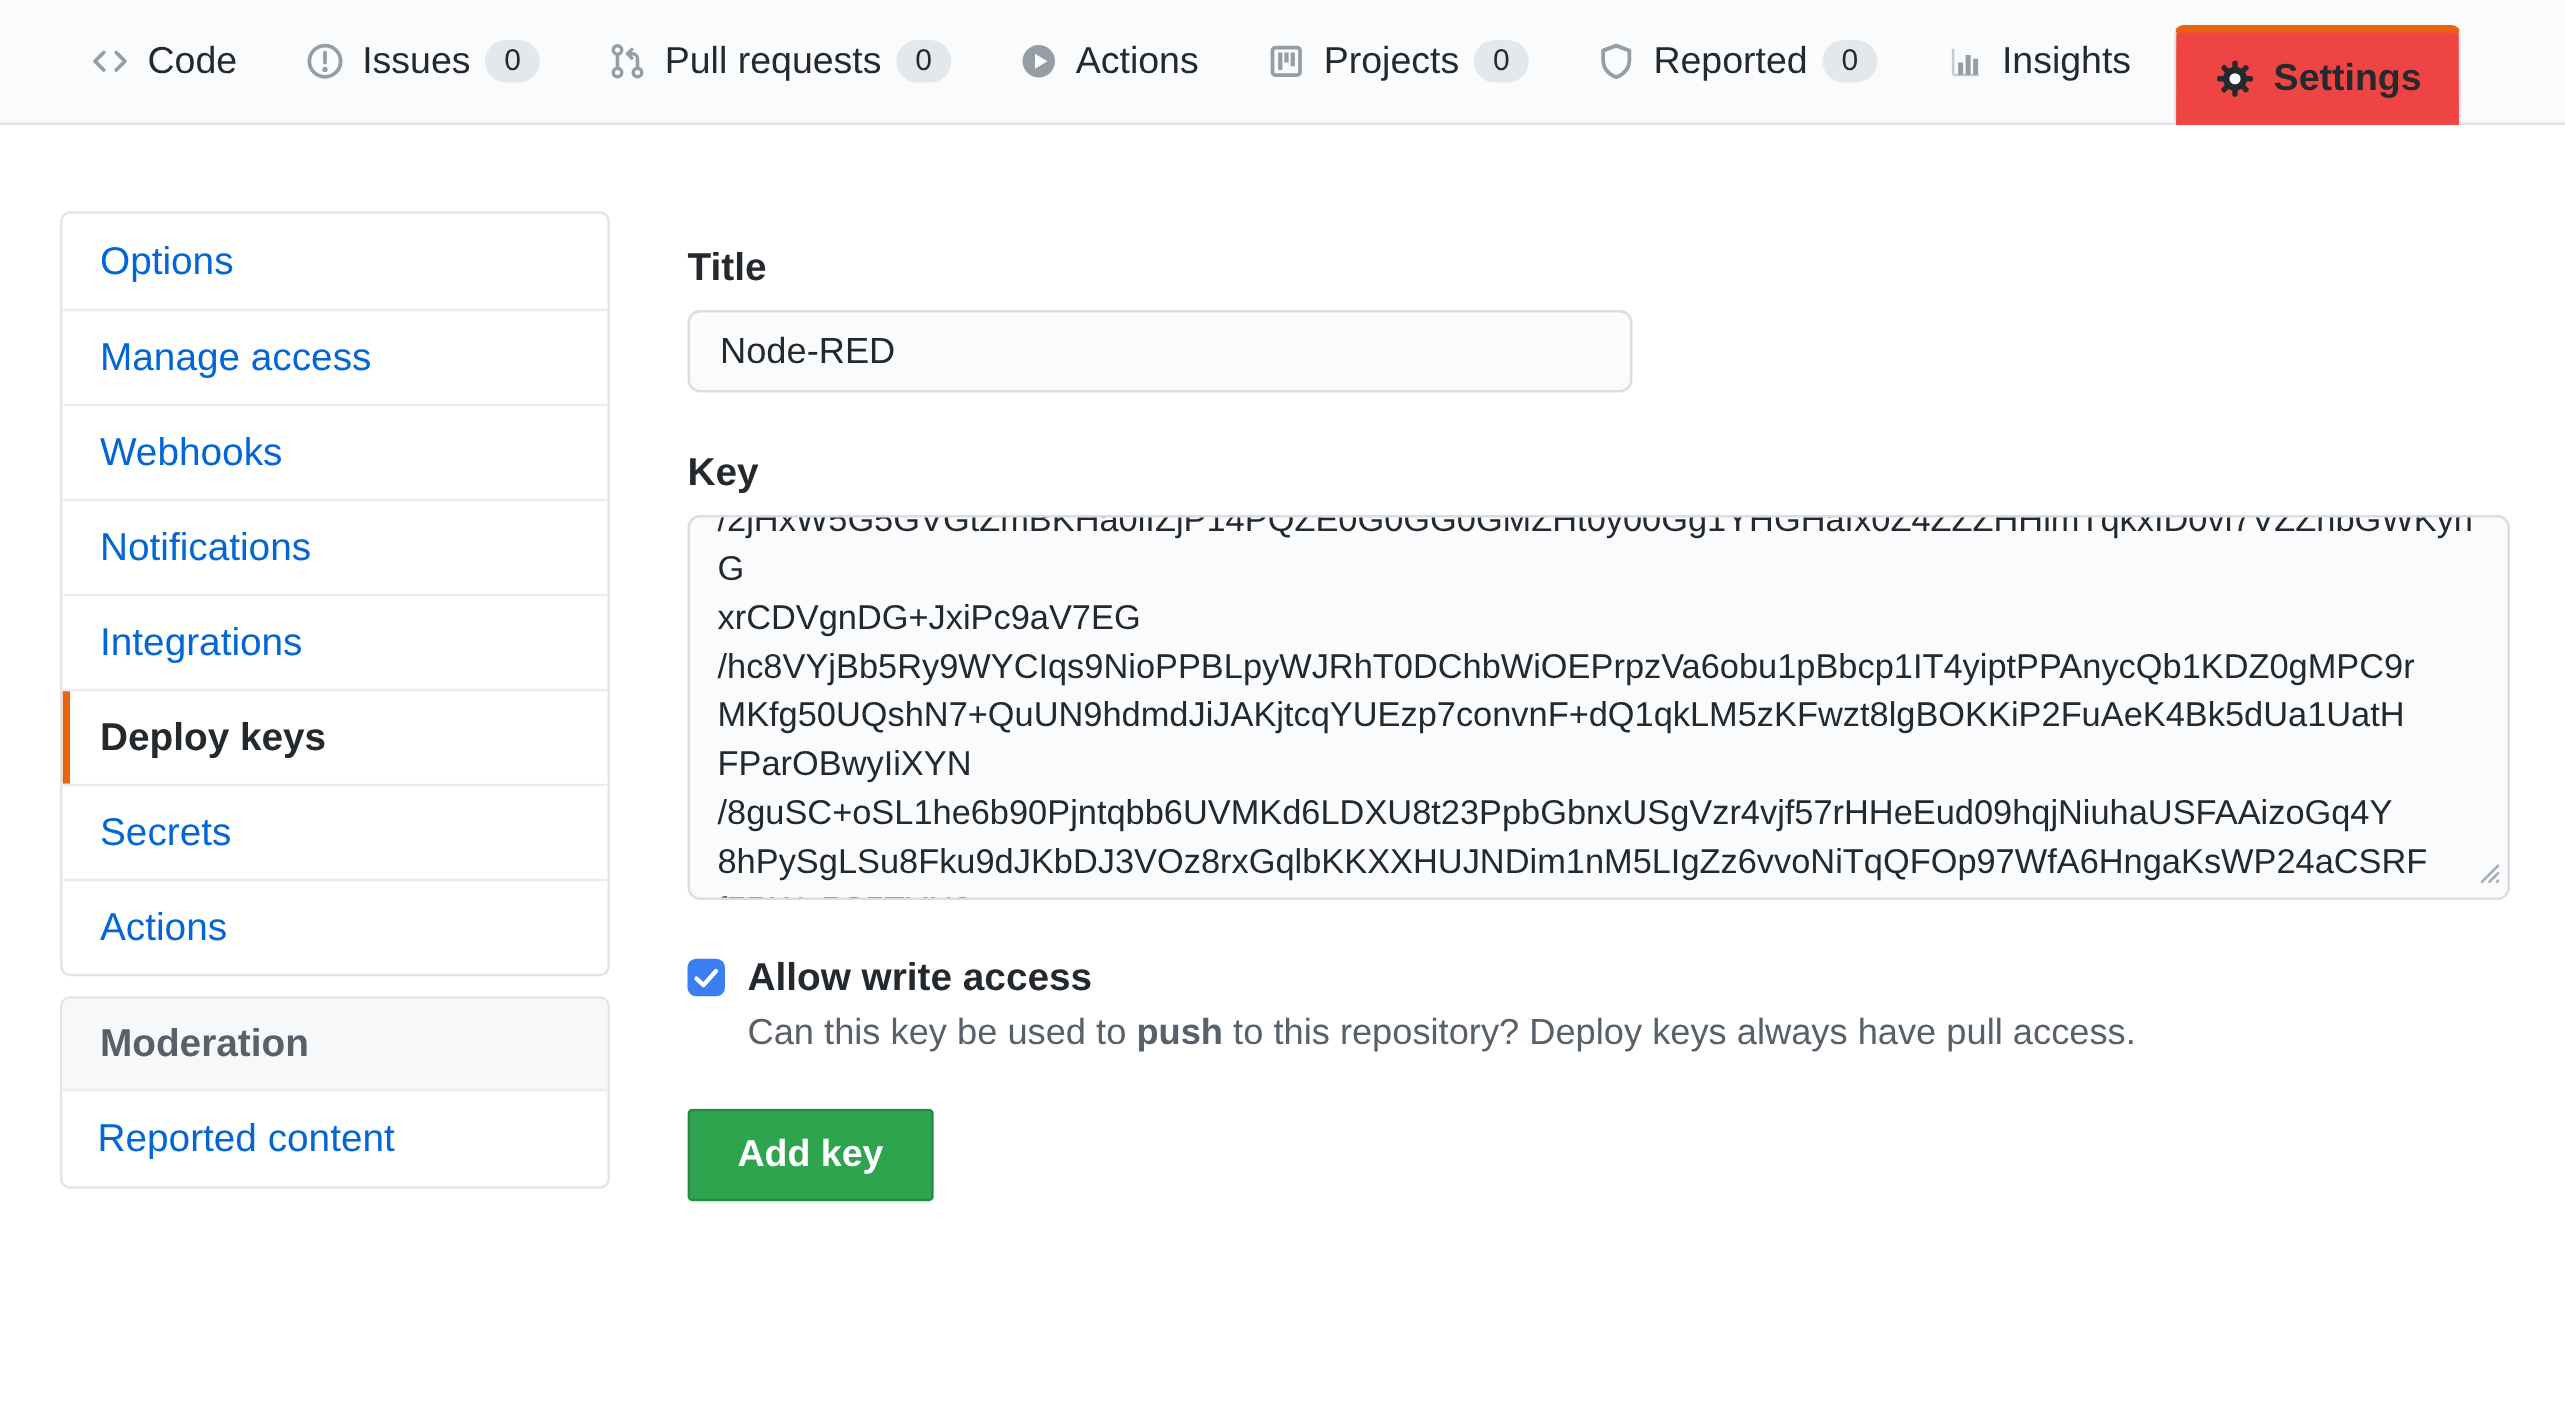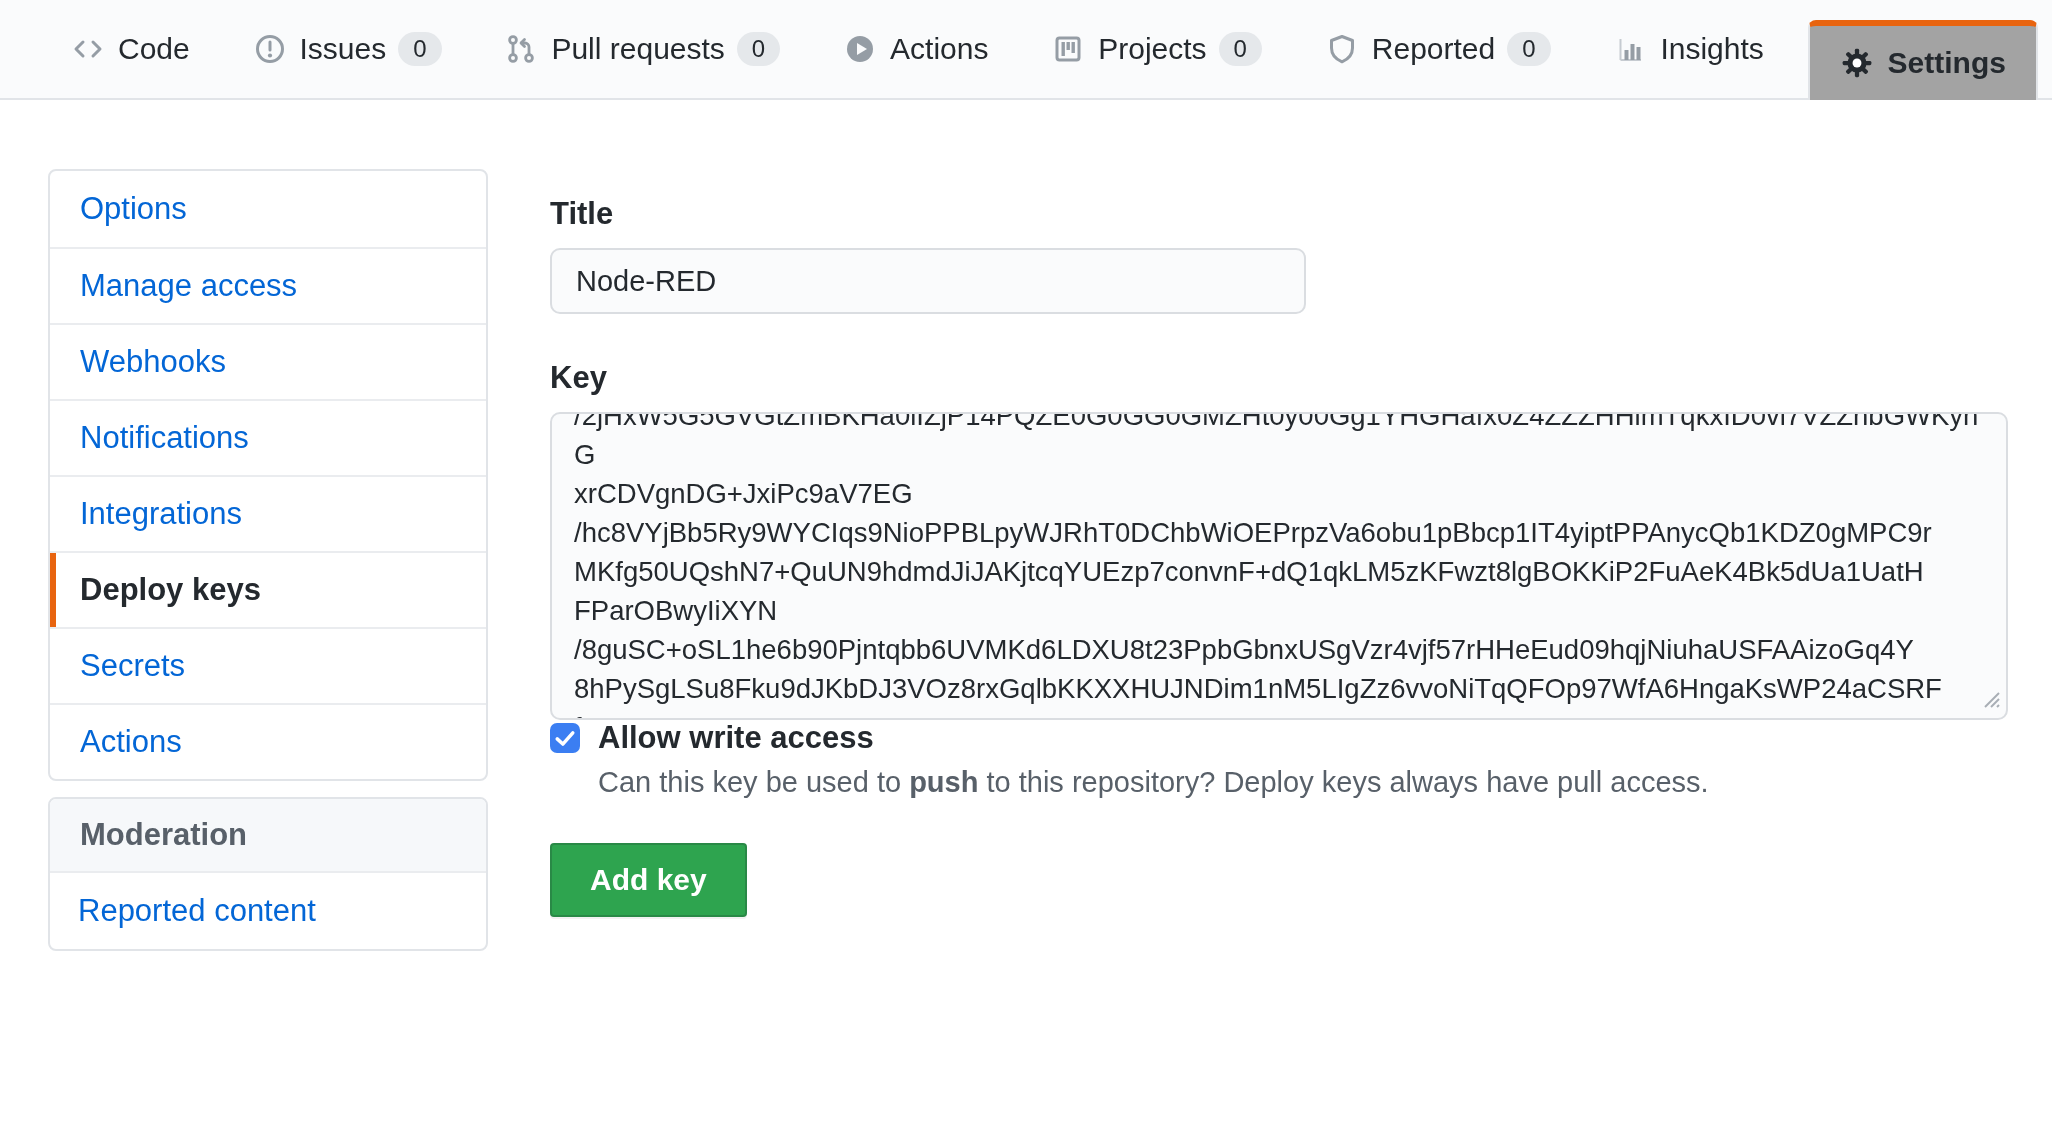--- a/index.html
+++ b/index.html
@@ -14,21 +14,20 @@
   }
 
   
   .repo-nav {
     position: absolute; top:0; left:0; right:0;
     height: 100px;
     background: #fafbfc;
     border-bottom: 2px solid #e1e4e8;
     display: flex; align-items: stretch;
     padding-left: 52px;
-    justify-content: space-between;
   }
   .nav-item {
     align-self: center;
     display: flex; align-items: center;
     padding: 0 20px; margin-right: 14px;
     font-size: 30px; color: #24292e;
     text-decoration: none; cursor: pointer;
     white-space: nowrap;
   }
   .nav-item .nicon { display:flex; align-items:center; margin-right: 14px; }
@@ -36,21 +35,21 @@
     margin-left: 12px;
     background: #e5e8eb;
     border-radius: 22px;
     padding: 3px 15px;
     font-size: 24px; color:#24292e;
   }
   .nav-item.active-tab {
     align-self: flex-end;
     height: 80px;
     margin-bottom: -2px;
-    background: #a3a3a3;
+    background: #ef4444;
     border: 2px solid #e1e4e8;
     border-bottom: none;
     border-top: 6px solid #e8640f;
     border-radius: 8px 8px 0 0;
     font-weight: 700;
     padding: 0 30px;
   }
 
   
   .side-box {
@@ -112,21 +111,21 @@
   }
   .key-text {
     margin: -18px 0 0 0;
     font-family: inherit;
     font-size: 27.5px; line-height: 39px;
     white-space: pre-wrap; word-break: break-all;
     color: #24292e;
   }
   .resize-handle { position:absolute; right: 5px; bottom: 5px; }
 
-  .check-row { display: flex; align-items: center; }
+  .check-row { margin-top: 44px; display: flex; align-items: center; }
   .checkbox {
     width: 30px; height: 30px; border-radius: 7px;
     background: #3b7ef2; display:flex; align-items:center; justify-content:center;
     cursor: pointer; flex: none;
   }
   .check-label { margin-left: 18px; font-size: 31px; font-weight: 700; cursor: pointer; }
   .check-help {
     margin-left: 48px; margin-top: 10px;
     font-size: 29px; color: #586069;
   }

